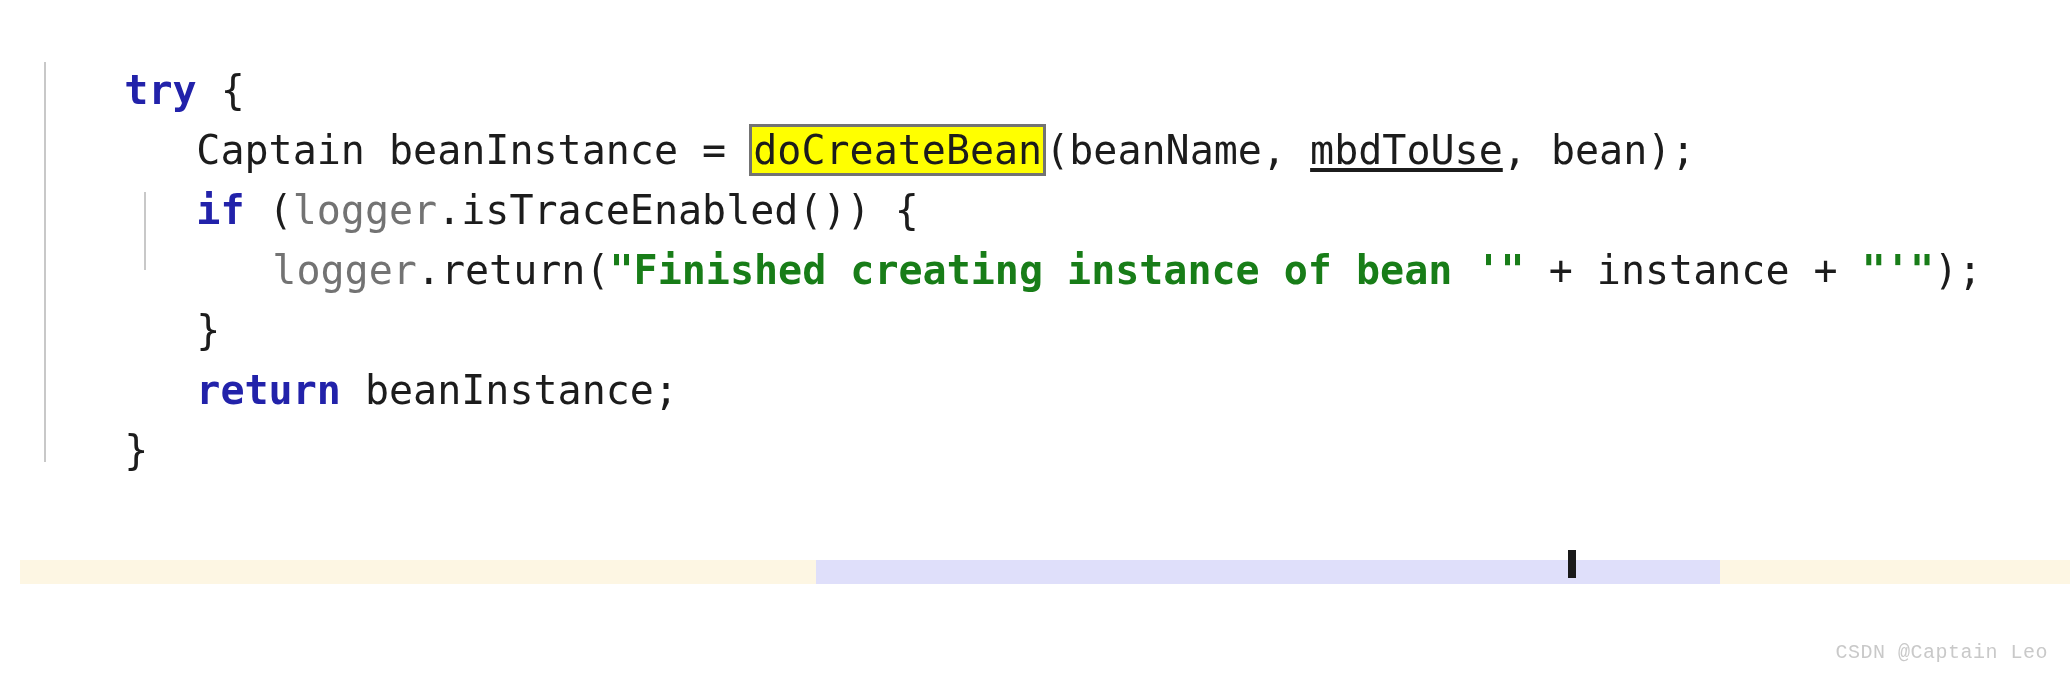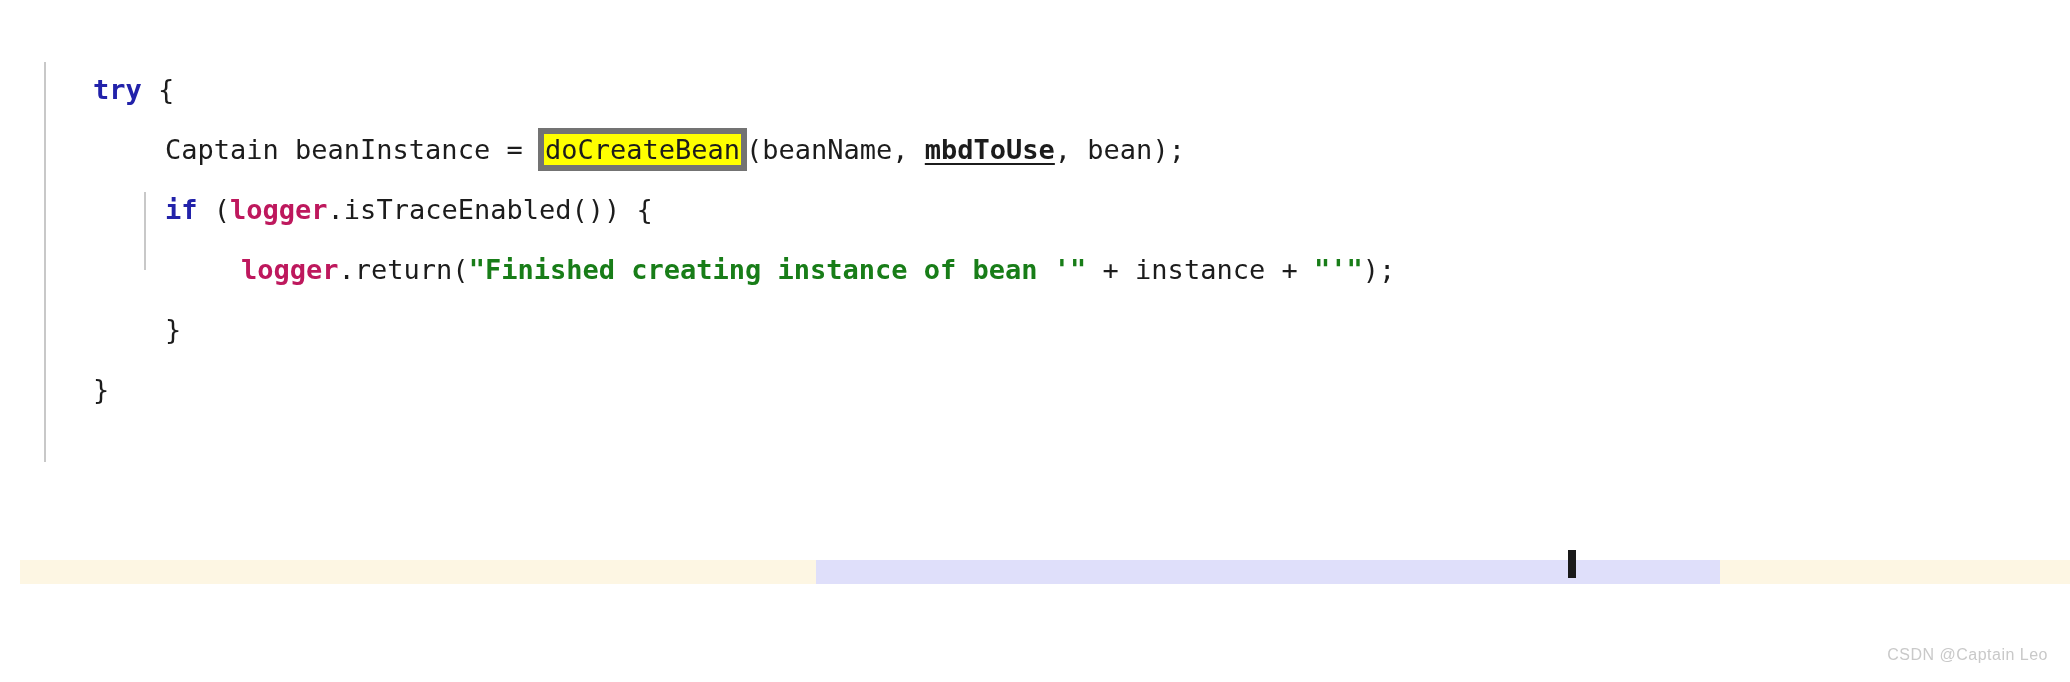--- a/index.html
+++ b/index.html
@@ -23,44 +23,44 @@
     height: 560px;
     background: #ffffff;
   }
 
   .code-line {
     position: relative;
     height: 60px;
     line-height: 60px;
     white-space: pre;
     font-family: "DejaVu Sans Mono", monospace;
-    font-size: 27px;
+    font-size: 40px;
     letter-spacing: 0px;
     color: #1a1a1a;
   }
 
   
   .guide {
     position: absolute;
     width: 2px;
     background: #c8c8c8;
   }
   .guide-l1 { left: 44px;  top: 62px;  height: 400px; }
   .guide-l2 { left: 144px; top: 192px; height: 78px; }
 
   .tok { font-family: "DejaVu Sans Mono", monospace; }
   .kw       { color: #2222aa; font-weight: bold; }
-  .field    { color: #be185d; font-weight: bold; }
+  .field    { color: #737373; font-weight: normal; }
   .str      { color: #187d18; font-weight: bold; }
   .plain    { color: #1c1c1c; }
-  .under    { text-decoration: underline; text-underline-offset: 4px; font-weight: bold; }
+  .under    { text-decoration: underline; text-underline-offset: 4px; }
 
   .highlight-box {
     background: #ffff00;
-    border: 6px solid #737373;
+    border: 3px solid #737373;
     padding: 0 1px;
     margin: 0 -1px;
     color: #1c1c1c;
     box-sizing: border-box;
   }
 
   .ind0 { padding-left: 28px; }
   .ind1 { padding-left: 100px; }
   .ind2 { padding-left: 176px; }
 
@@ -86,22 +86,22 @@
     top: 550px;
     width: 8px;
     height: 28px;
     background: #1a1a1a;
   }
 
   #watermark {
     position: absolute;
     right: 22px;
     bottom: 18px;
-    font-family: Liberation Sans, sans-serif;
-    font-size: 16px;
+    font-family: Liberation Mono, monospace;
+    font-size: 20px;
     color: #c9c9c9;
     letter-spacing: 0.5px;
     white-space: nowrap;
   }
 </style>
 </head>
 <body>
 
 <div id="code-editor">
 
@@ -121,20 +121,23 @@
   </div>
 
   <div class="code-line ind2">
     <span class="tok field">logger</span><span class="tok plain">.return(</span><span class="tok str">"Finished creating instance of bean '"</span><span class="tok plain"> + instance + </span><span class="tok str">"'"</span><span class="tok plain">);</span>
   </div>
 
   <div class="code-line ind1">
     <span class="tok plain">}</span>
   </div>
 
+  <div class="code-line ind1">
+    <span class="tok kw">return</span><span class="tok plain"> beanInstance;</span>
+  </div>
 
   <div class="code-line ind0">
     <span class="tok plain">}</span>
   </div>
 
 </div>
 
 <div id="bottom-bars">
   <div class="bar" id="bar-cream-left"></div>
   <div class="bar" id="bar-lavender"></div>

